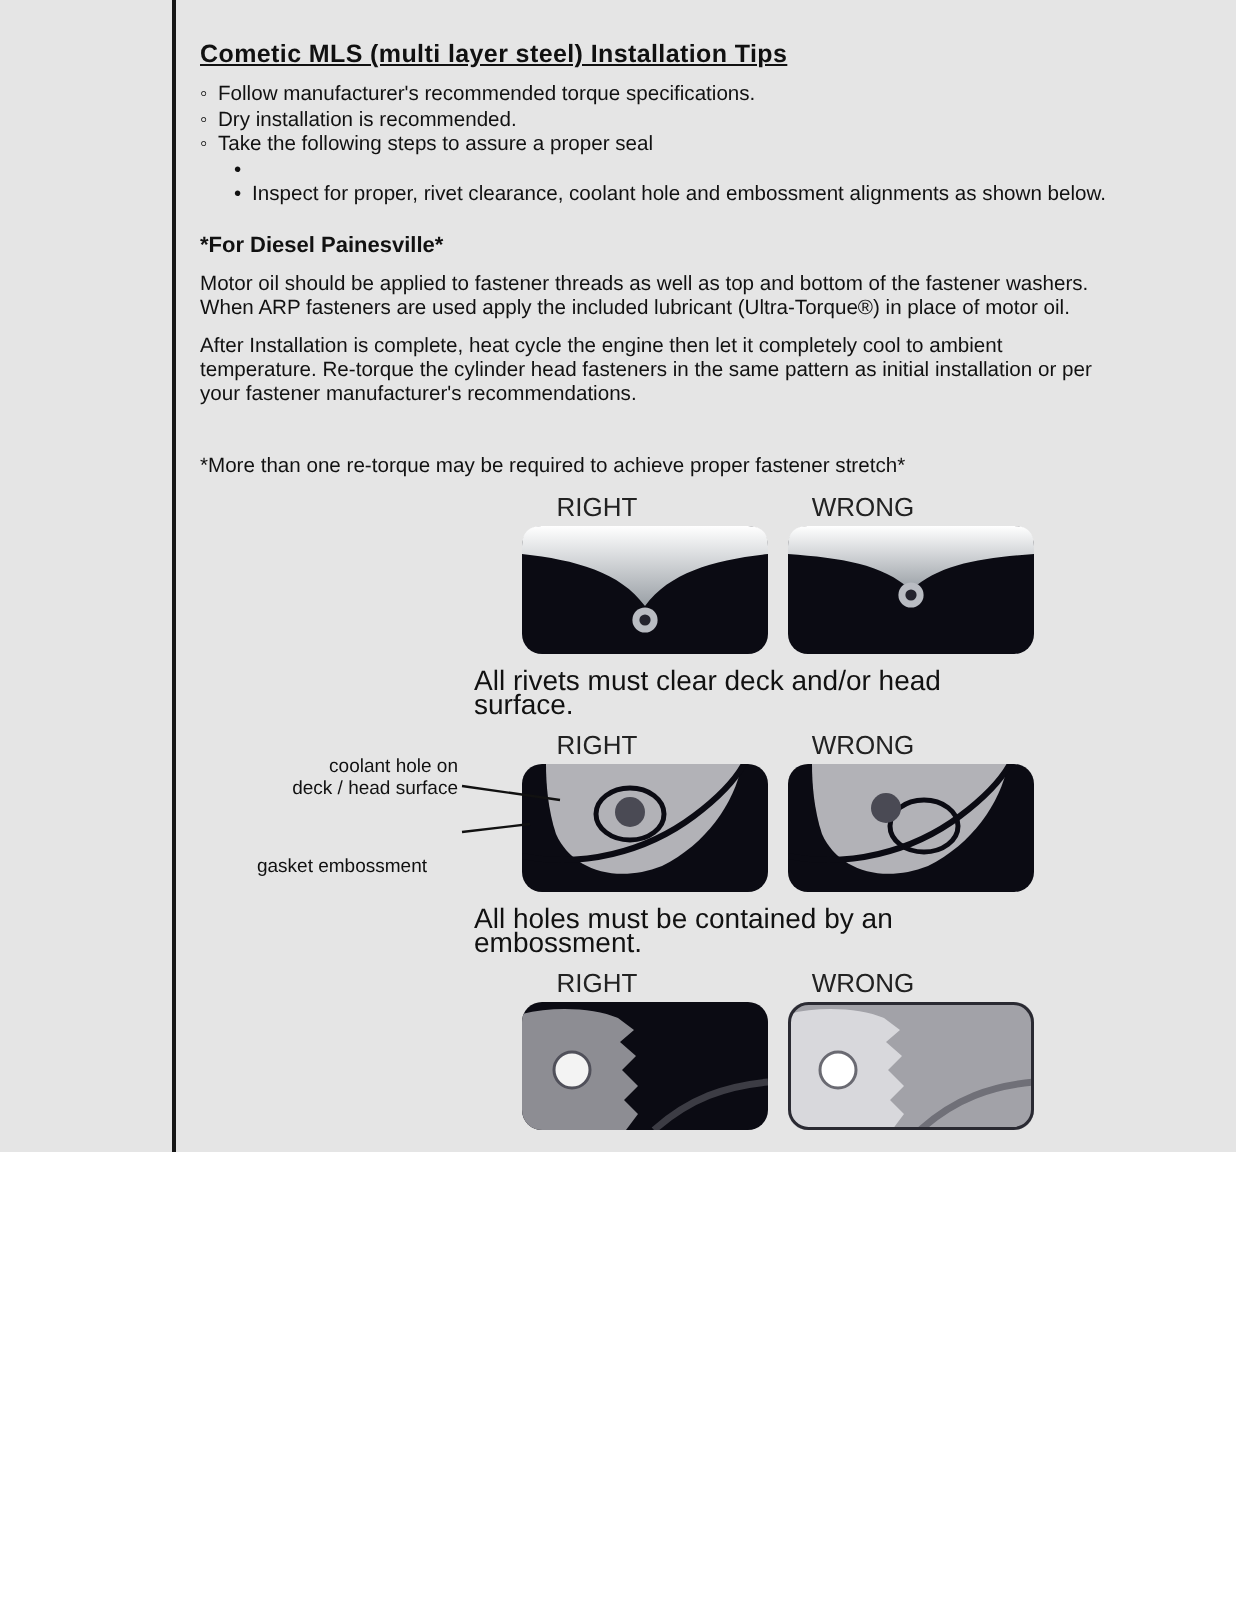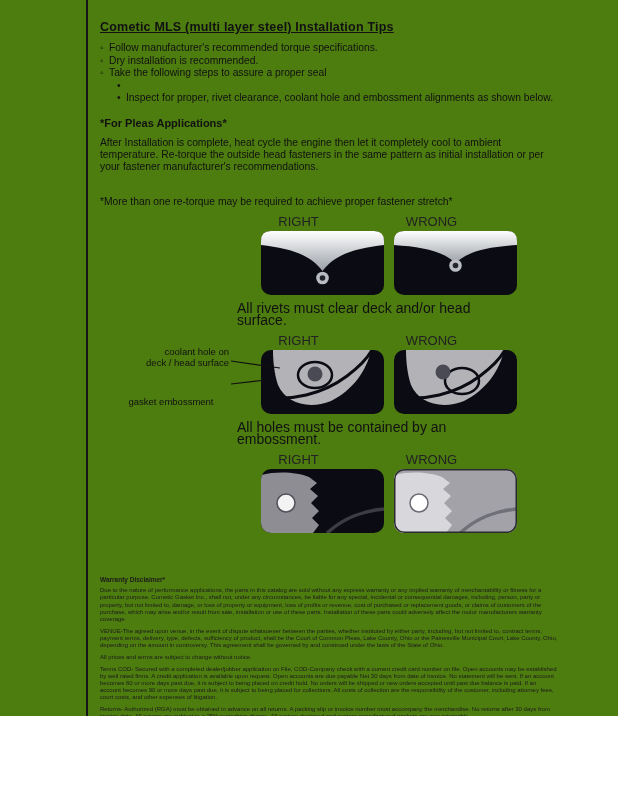--- a/index.html
+++ b/index.html
@@ -1,18 +1,18 @@
 <!DOCTYPE html>
 <html><head>
 <meta charset="utf-8">
 <style>
   * { margin:0; padding:0; box-sizing:border-box; }
   html,body { background:#ffffff; }
   .page {
-    position:relative; width:618px; height:716px; background:#4d7c0f;
+    position:relative; width:618px; height:576px; background:#e5e5e5;
     font-family:"Liberation Sans", sans-serif; color:#111; overflow:hidden;
   }
   .spine { position:absolute; left:86px; top:0; width:2px; height:800px; background:#161616; }
   .content { position:absolute; left:100px; top:20px; width:460px; }
   .title { font-size:12.5px; font-weight:bold; text-decoration:underline; line-height:15px; letter-spacing:.2px; }
   .tips { list-style:none; margin-top:7px; font-size:10.3px; }
   .tips li { display:flex; line-height:12.5px; }
   .tips .b { width:9px; flex:none; color:#111; }
   .tips li.sub { margin-left:17px; }
   .h2 { margin-top:12px; font-size:11px; font-weight:bold; line-height:13px; }
@@ -61,22 +61,23 @@
         </li>
       <li class="sub">
           <span class="b">•</span>
         </li>
       <li class="sub">
           <span class="b">•</span>
           <span>Inspect for proper, rivet clearance, coolant hole and embossment alignments as shown below.</span>
         </li>
     </ul>
 
-    <div class="h2">*For Pleas Applications*</div>
-    <p class="para">After Installation is complete, heat cycle the engine then let it completely cool to ambient temperature. Re-torque the outside head fasteners in the same pattern as initial installation or per your fastener manufacturer's recommendations.</p>
+    <div class="h2">*For Diesel Painesville*</div>
+    <p class="para">Motor oil should be applied to fastener threads as well as top and bottom of the fastener washers. When ARP fasteners are used apply the included lubricant (Ultra-Torque®) in place of motor oil.</p>
+    <p class="para">After Installation is complete, heat cycle the engine then let it completely cool to ambient temperature. Re-torque the cylinder head fasteners in the same pattern as initial installation or per your fastener manufacturer's recommendations.</p>
     <p class="note">*More than one re-torque may be required to achieve proper fastener stretch*</p>
 
     <div class="diagrams">
 
       <div class="dg-headers">
         <span>RIGHT</span>
         <span>WRONG</span>
       </div>
       <div class="dg-panels">
         <svg class="panel" width="123" height="64" viewBox="0 0 123 64">

